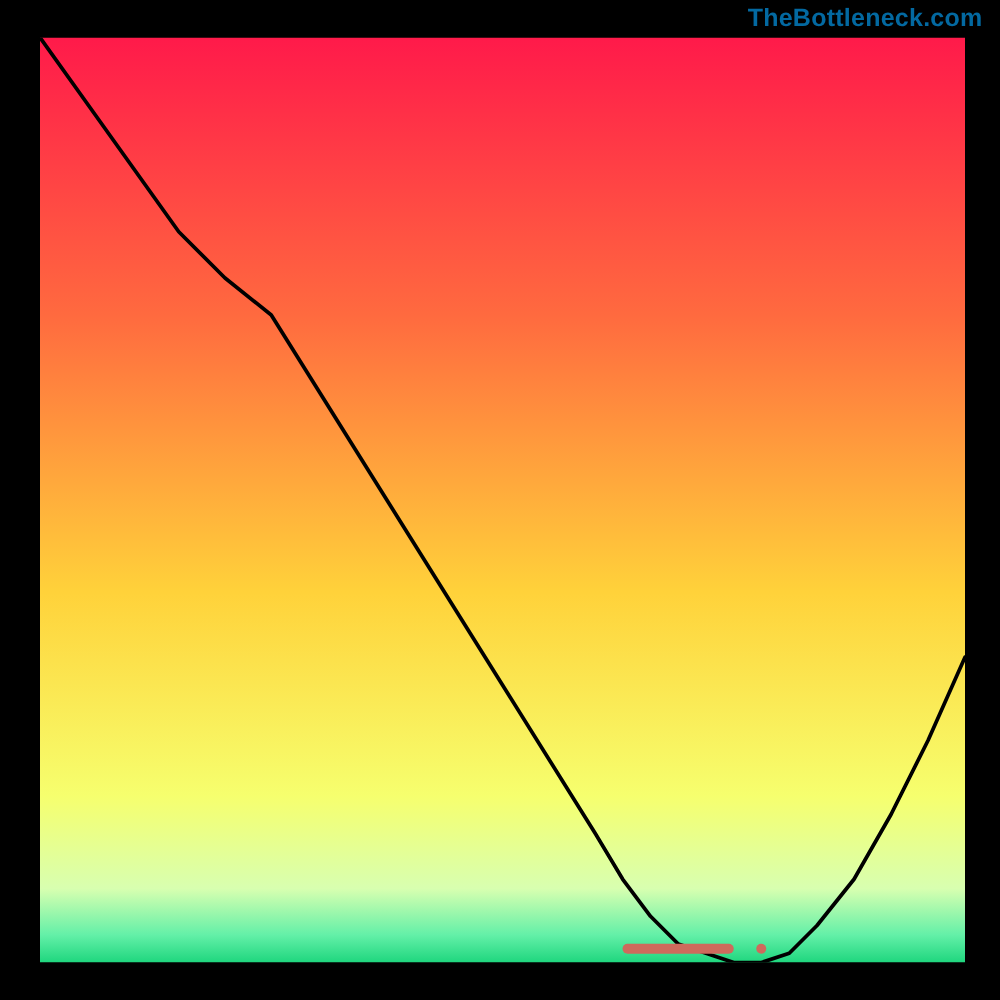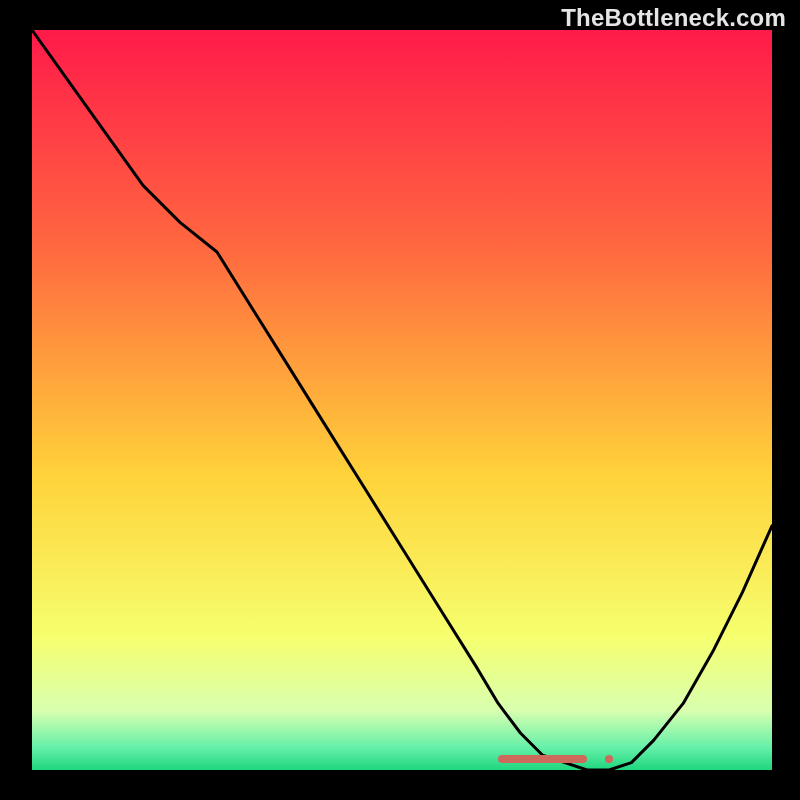--- a/index.html
+++ b/index.html
@@ -13,22 +13,22 @@
   }
   .frame {
     position: relative;
     width: 800px;
     height: 800px;
   }
   .watermark {
     position: absolute;
     top: 4px;
     right: 14px;
-    color: #e5e5e5;
-    font-size: 24px;
+    color: #0369a1;
+    font-size: 20px;
     font-weight: 600;
     letter-spacing: 0.2px;
   }
   .plot {
     position: absolute;
     left: 32px;
     top: 30px;
     width: 740px;
     height: 740px;
   }

